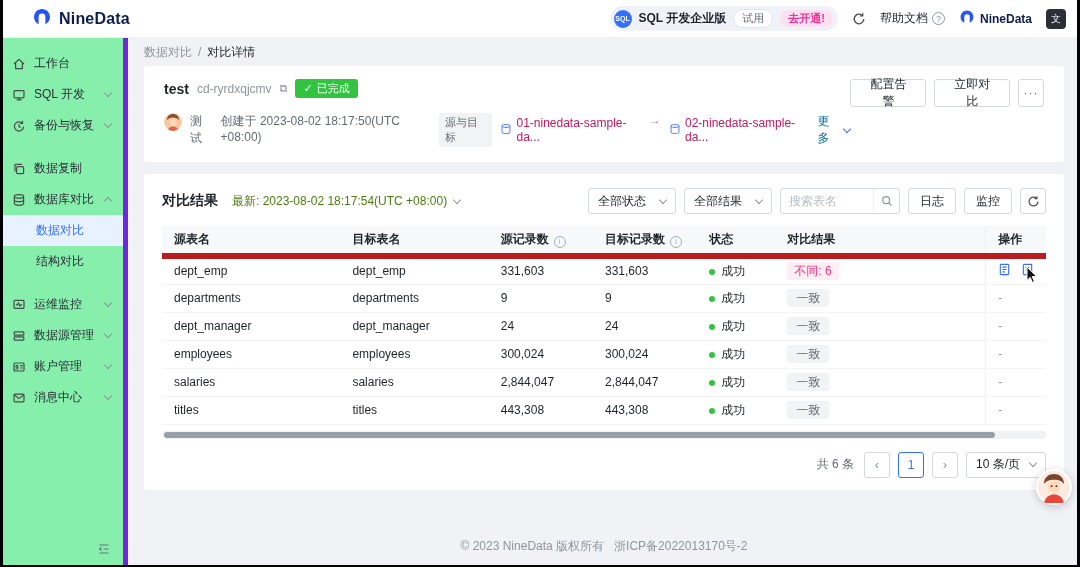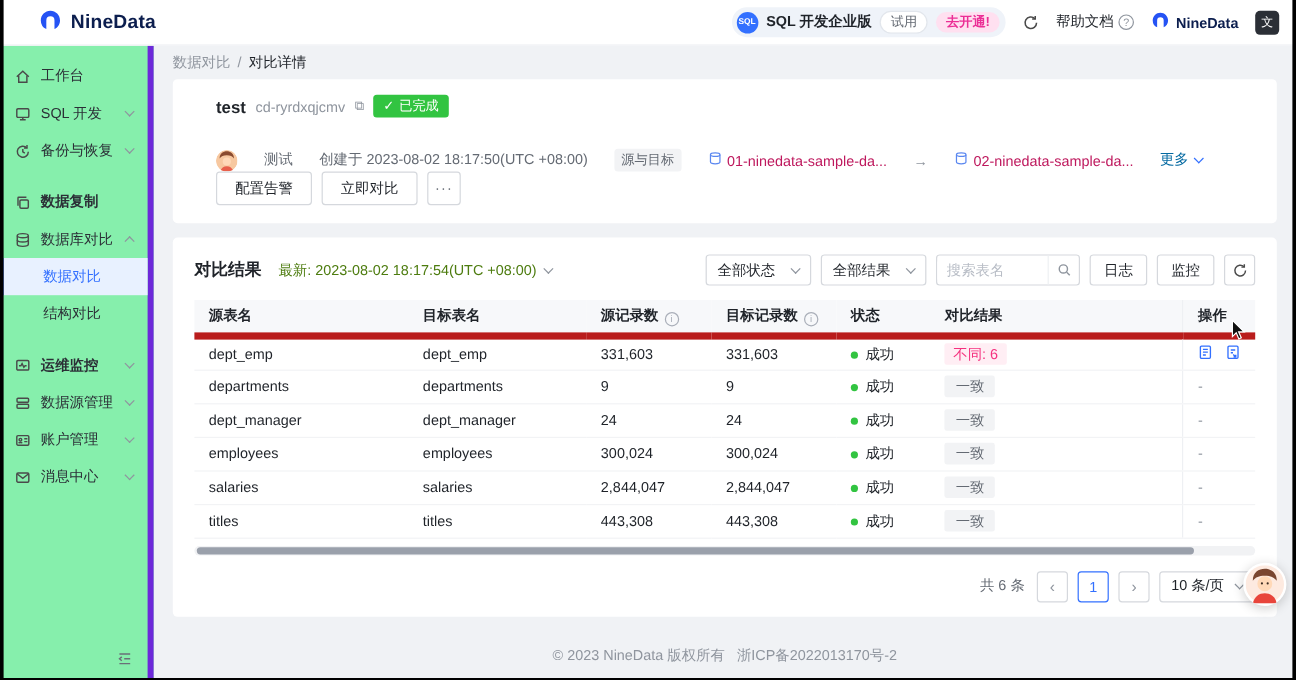--- a/index.html
+++ b/index.html
@@ -29,41 +29,41 @@
 
   
   .app-body { display:flex; height:529px; }
   .sidebar { width:128px; background:#86efac; border-right:5px solid #6d28d9; padding-top:10px; position:relative; flex-shrink:0; }
   .side-item { height:31px; display:flex; align-items:center; gap:8px; padding:0 12px; cursor:pointer; color:#2b2f36; position:relative; }
   .side-item .s-icon { width:14px; height:14px; display:flex; align-items:center; justify-content:center; }
   .side-item .lbl { flex:1; white-space:nowrap; font-size:12px; }
   .chev { width:6px; height:6px; border-right:1.2px solid #8f959e; border-bottom:1.2px solid #8f959e; transform:rotate(45deg); margin-top:-3px; flex-shrink:0; }
   .chev.up { transform:rotate(-135deg); margin-top:3px; }
   .chev.blue { border-color:#3370ff; }
-  .gap-sm { margin-top:12px;font-weight:bold; }
+  .gap-sm { margin-top:12px; }
   .side-sub { height:31px; display:flex; align-items:center; padding-left:36px; font-size:12px; color:#2b2f36; cursor:pointer; position:relative; }
   .side-sub.active { background:#e8f1ff; color:#3370ff; }
   .side-sub.active::before { content:''; position:absolute; left:0; top:0; bottom:0; width:3px; background:#3370ff; }
   .collapse-btn { position:absolute; bottom:8px; right:12px; cursor:pointer; }
 
   .content { flex:1; display:flex; flex-direction:column; overflow:hidden; position:relative; }
   .breadcrumb { height:28px; display:flex; align-items:center; gap:6px; padding:0 16px; color:#8f959e; }
   .breadcrumb .bc-link { cursor:pointer; }
   .breadcrumb .current { color:#1f2329; }
 
   .card { background:#fff; border-radius:4px; margin:0 16px; }
 
   
-  .task-card { padding:13px 36px 15px; display:flex; justify-content:space-between;flex-direction:column; }
+  .task-card { padding:13px 20px 15px; display:flex; justify-content:space-between; }
   .task-title-row { display:flex; align-items:center; gap:8px; }
   .task-name { font-size:14px; font-weight:bold; }
   .task-id { color:#8f959e; }
   .copy-icon { color:#8f959e; cursor:pointer; font-size:11px; }
   .badge-done { background:#32c441; color:#fff; border-radius:3px; padding:2px 8px; font-size:11px; display:inline-flex; align-items:center; gap:4px; }
-  .task-meta-row { display:flex; align-items:center; gap:22px; margin-top:26px; color:#646a73; }
+  .task-meta-row { display:flex; gap:8px; margin-top:15px; color:#646a73; }
   .avatar-sm { width:18px; height:18px; border-radius:50%; overflow:hidden; flex-shrink:0; }
   .pair-tag { background:#f2f3f5; color:#646a73; padding:2px 6px; border-radius:3px; font-size:11px;font-family:Liberation Serif, serif; }
   .ds-item { display:flex; align-items:center; gap:4px; color:#be185d; }
   .ds-arrow { color:#8f959e; }
   .more-link { color:#0369a1; display:flex; align-items:center; gap:5px; cursor:pointer; }
   .task-actions { display:flex; gap:8px; align-items:flex-start; }
   .btn { height:28px; padding:0 15px; background:#fff; border:1px solid #d5d8dd; border-radius:3px; font-size:12px; color:#1f2329; display:inline-flex; align-items:center; justify-content:center; cursor:pointer; }
   .btn-more { width:28px; padding:0; color:#646a73; letter-spacing:1px; }
 
   

